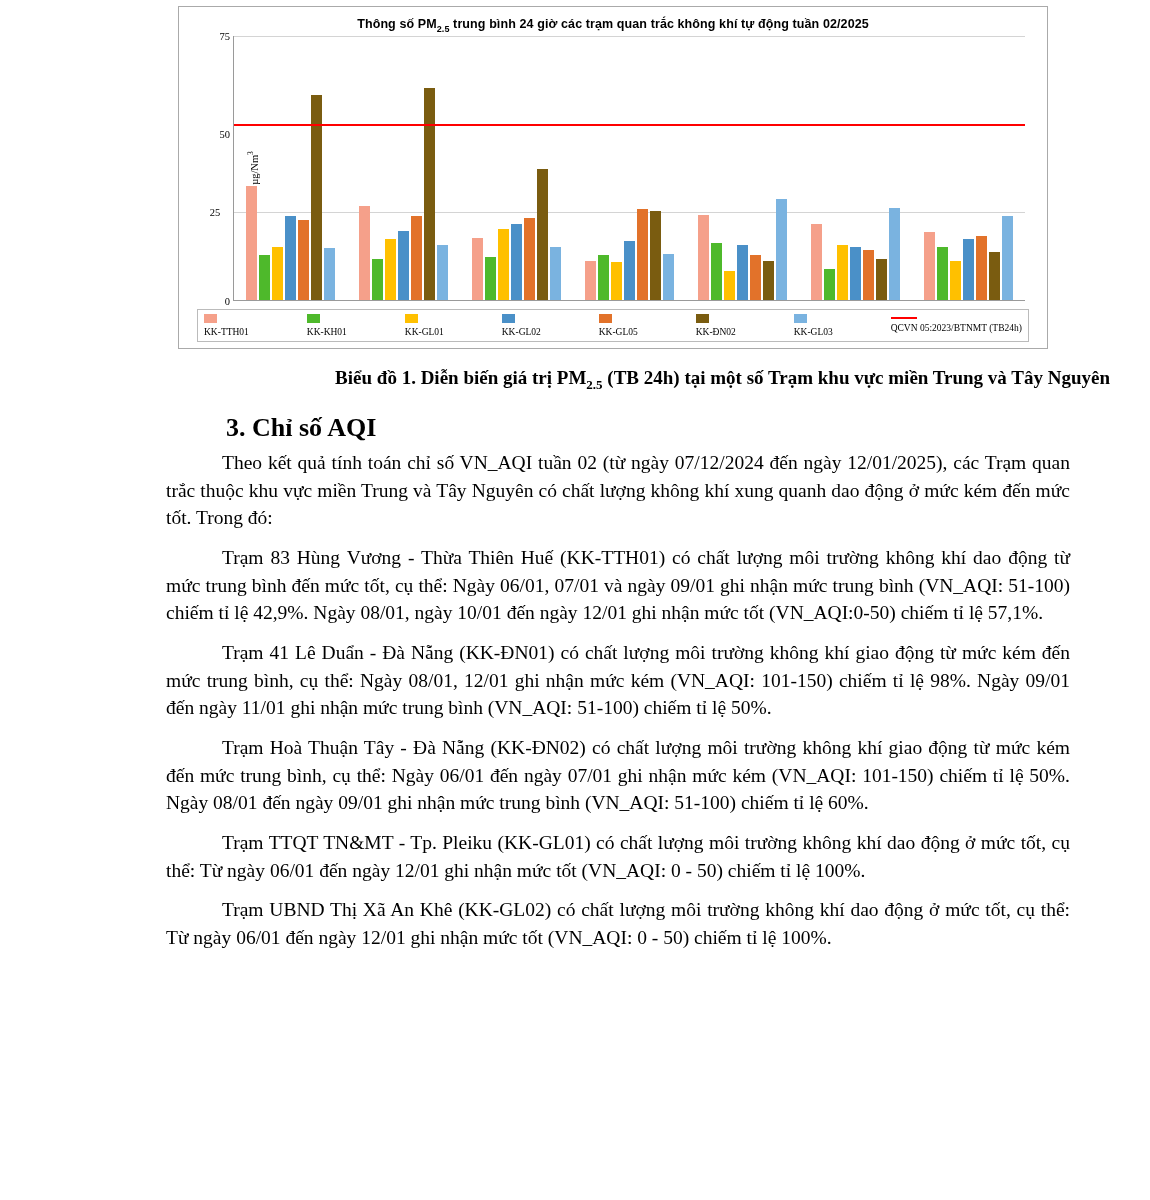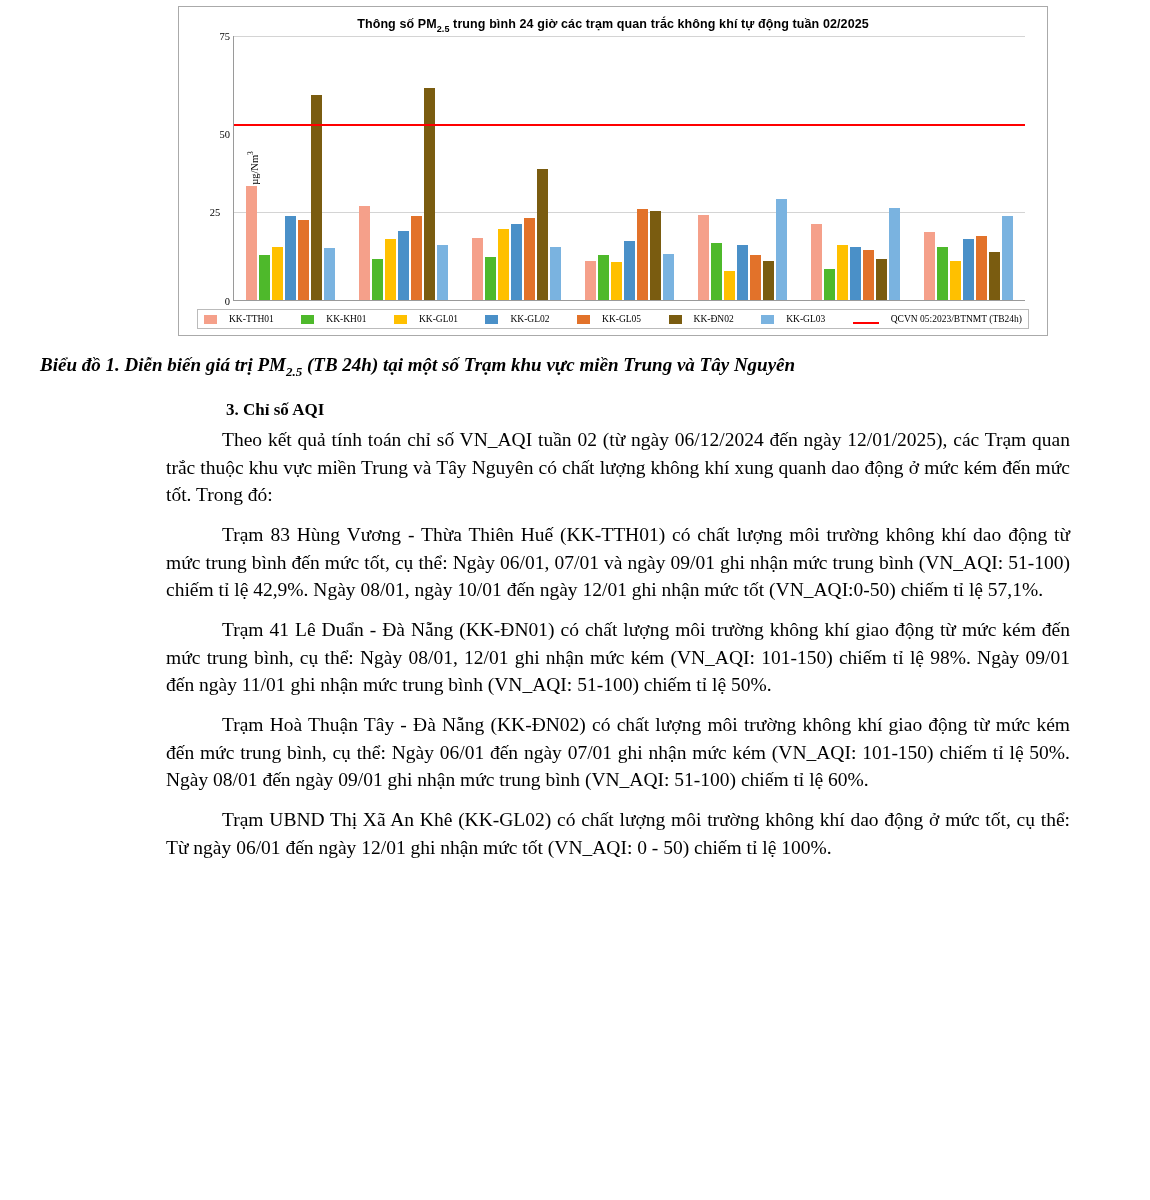--- a/index.html
+++ b/index.html
@@ -122,49 +122,49 @@
     border: 1px solid #bbbbbb;
     padding: 4px 6px;
     display: flex;
     align-items: center;
     justify-content: space-between;
     font-size: 9.5px;
     font-family: "Liberation Serif", serif;
   }
   .legend-item {
     display: flex;
-    align-items: flex-end;
-    gap: 12px;
+    align-items: flex-start;
+    gap: 4px;
     white-space: nowrap;
+    flex-direction: column;
   }
   .legend-swatch {
     width: 13px;
     height: 9px;
     display: inline-block;
   }
   .legend-line {
     width: 26px;
     height: 0;
     border-top: 2px solid #ff0000;
     display: inline-block;
   }
 
   
   .caption {
-    text-align: left;
+    text-align: right;
     font-weight: bold;
     font-size: 19px;
     margin: 16px 40px 10px 40px;
     line-height: 1.35;
-    font-style: italic;
   }
   .caption .sub { font-size: 13px; vertical-align: sub; }
   .section-heading {
     font-weight: bold;
-    font-size: 17px;
+    font-size: 26px;
     margin: 20px 0 6px 226px;
   }
   .para {
     font-size: 19.5px;
     line-height: 1.42;
     text-align: justify;
     margin: 0 80px 12px 166px;
     text-indent: 56px;
   }
 </style>
@@ -298,20 +298,21 @@
       </div>
   </div>
 
   <div class="caption">
     <span>Biểu đồ 1. Diễn biến giá trị PM</span><span class="sub">2.5</span><span> (TB 24h) tại một số Trạm khu vực miền Trung và Tây Nguyên</span>
   </div>
 
   <div class="section-heading">3. Chỉ số AQI</div>
 
   <div id="paragraphs">
-      <p class="para">Theo kết quả tính toán chỉ số VN_AQI tuần 02 (từ ngày 06/12/2024 đến ngày 12/01/2025), các Trạm quan trắc thuộc khu vực miền Trung và Tây Nguyên có chất lượng không khí xung quanh dao động ở mức kém đến mức tốt. Trong đó:</p>
+      <p class="para">Theo kết quả tính toán chỉ số VN_AQI tuần 02 (từ ngày 07/12/2024 đến ngày 12/01/2025), các Trạm quan trắc thuộc khu vực miền Trung và Tây Nguyên có chất lượng không khí xung quanh dao động ở mức kém đến mức tốt. Trong đó:</p>
       <p class="para">Trạm 83 Hùng Vương - Thừa Thiên Huế (KK-TTH01) có chất lượng môi trường không khí dao động từ mức trung bình đến mức tốt, cụ thể: Ngày 06/01, 07/01 và ngày 09/01 ghi nhận mức trung bình (VN_AQI: 51-100) chiếm tỉ lệ 42,9%. Ngày 08/01, ngày 10/01 đến ngày 12/01 ghi nhận mức tốt (VN_AQI:0-50) chiếm tỉ lệ 57,1%.</p>
       <p class="para">Trạm 41 Lê Duẩn - Đà Nẵng (KK-ĐN01) có chất lượng môi trường không khí giao động từ mức kém đến mức trung bình, cụ thể: Ngày 08/01, 12/01 ghi nhận mức kém (VN_AQI: 101-150) chiếm tỉ lệ 98%. Ngày 09/01 đến ngày 11/01 ghi nhận mức trung bình (VN_AQI: 51-100) chiếm tỉ lệ 50%.</p>
       <p class="para">Trạm Hoà Thuận Tây - Đà Nẵng (KK-ĐN02) có chất lượng môi trường không khí giao động từ mức kém đến mức trung bình, cụ thể: Ngày 06/01 đến ngày 07/01 ghi nhận mức kém (VN_AQI: 101-150) chiếm tỉ lệ 50%. Ngày 08/01 đến ngày 09/01 ghi nhận mức trung bình (VN_AQI: 51-100) chiếm tỉ lệ 60%.</p>
+      <p class="para">Trạm TTQT TN&amp;MT - Tp. Pleiku (KK-GL01) có chất lượng môi trường không khí dao động ở mức tốt, cụ thể: Từ ngày 06/01 đến ngày 12/01 ghi nhận mức tốt (VN_AQI: 0 - 50) chiếm tỉ lệ 100%.</p>
       <p class="para">Trạm UBND Thị Xã An Khê (KK-GL02) có chất lượng môi trường không khí dao động ở mức tốt, cụ thể: Từ ngày 06/01 đến ngày 12/01 ghi nhận mức tốt (VN_AQI: 0 - 50) chiếm tỉ lệ 100%.</p>
     </div>
 
 </div>
 
 </body></html>

